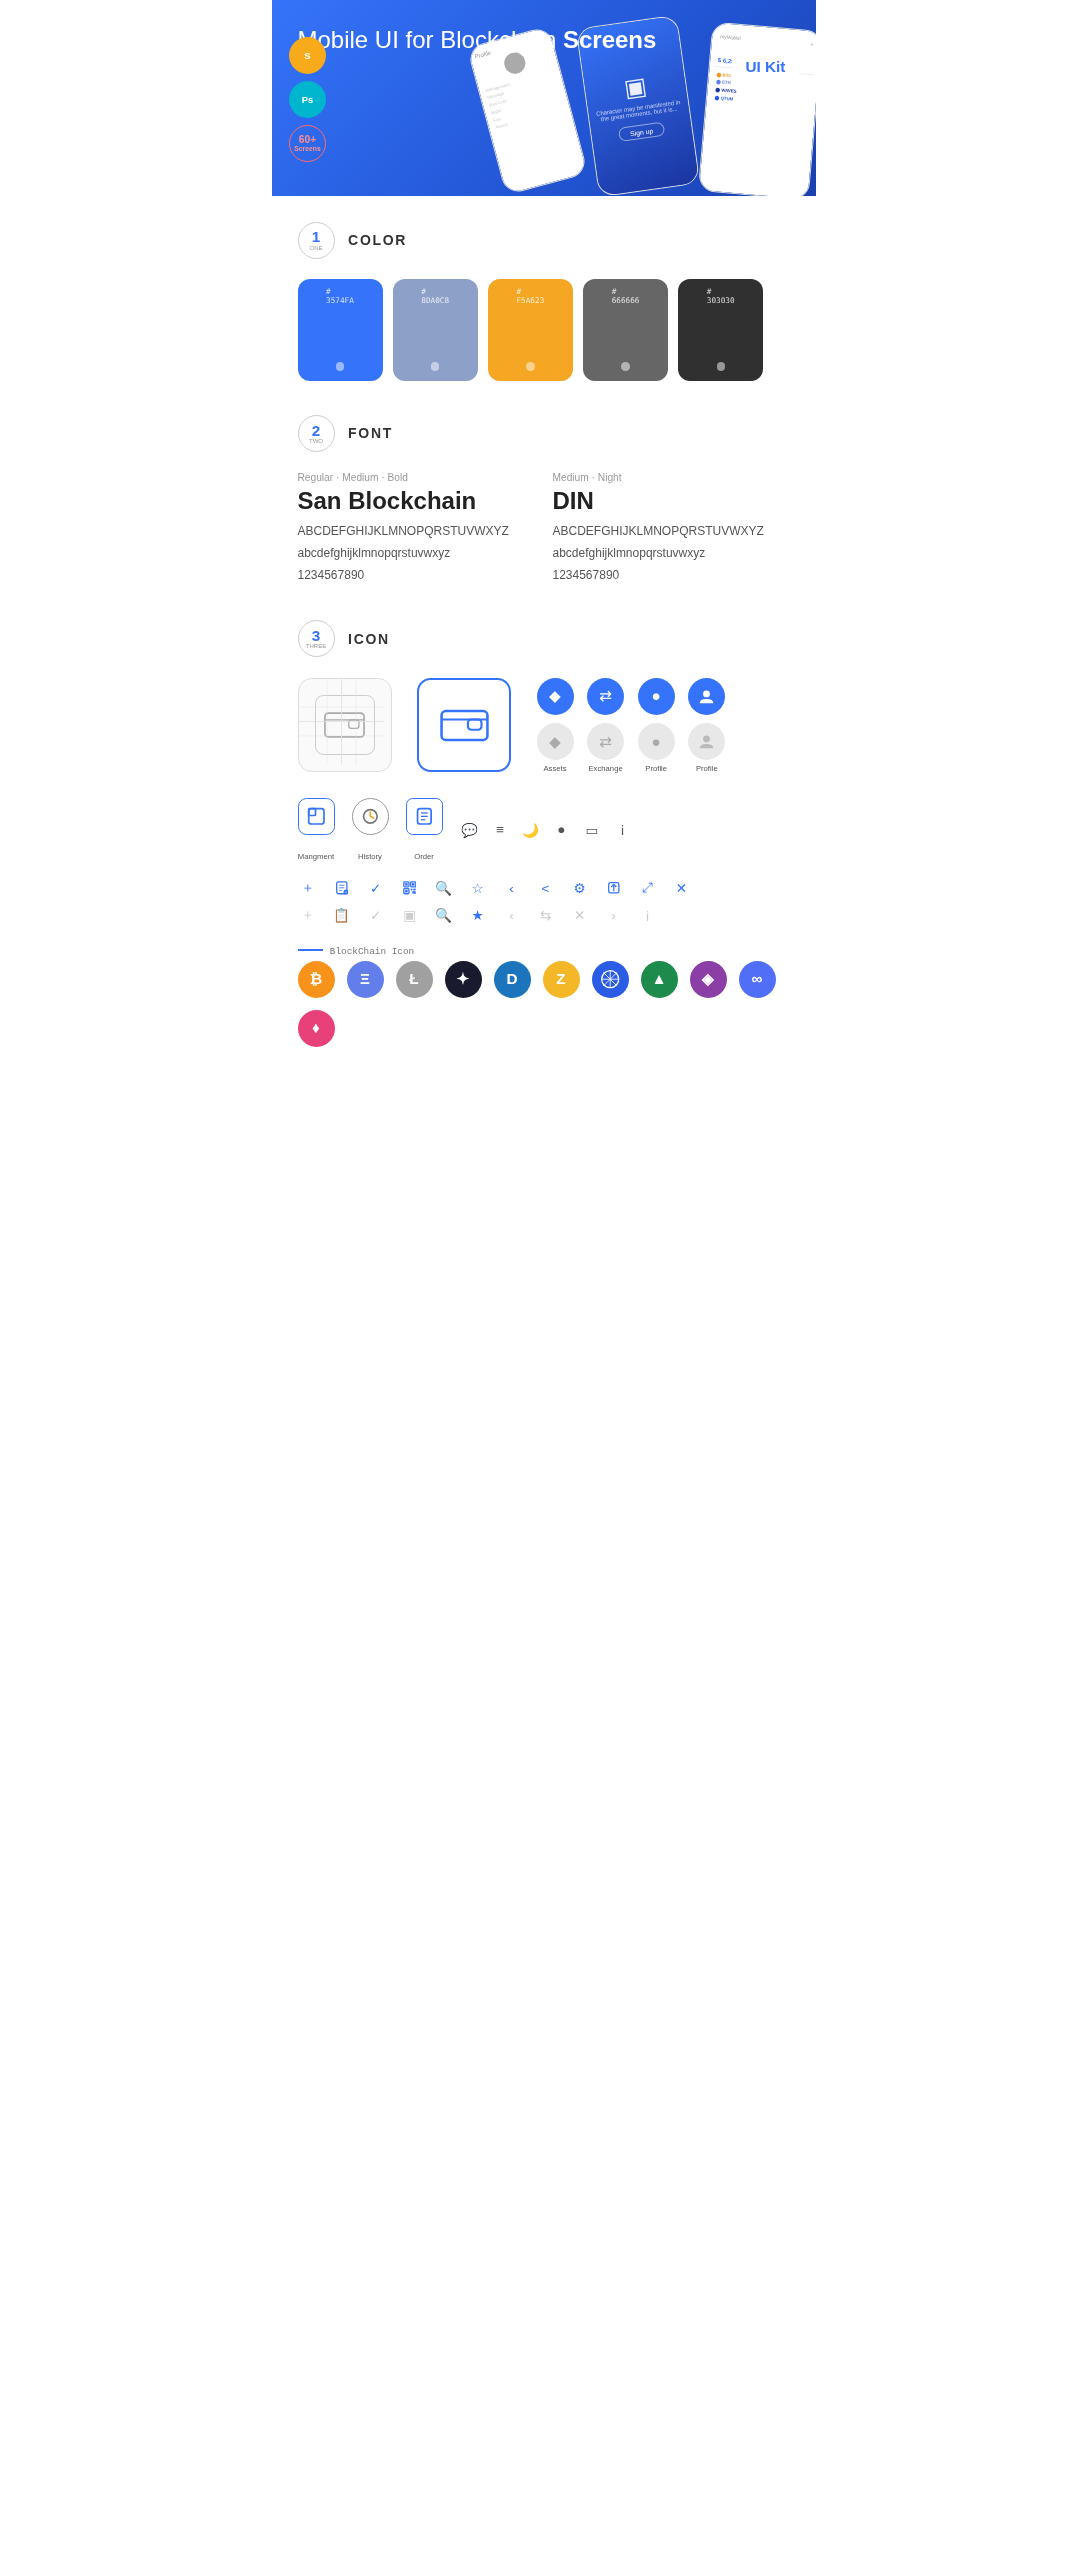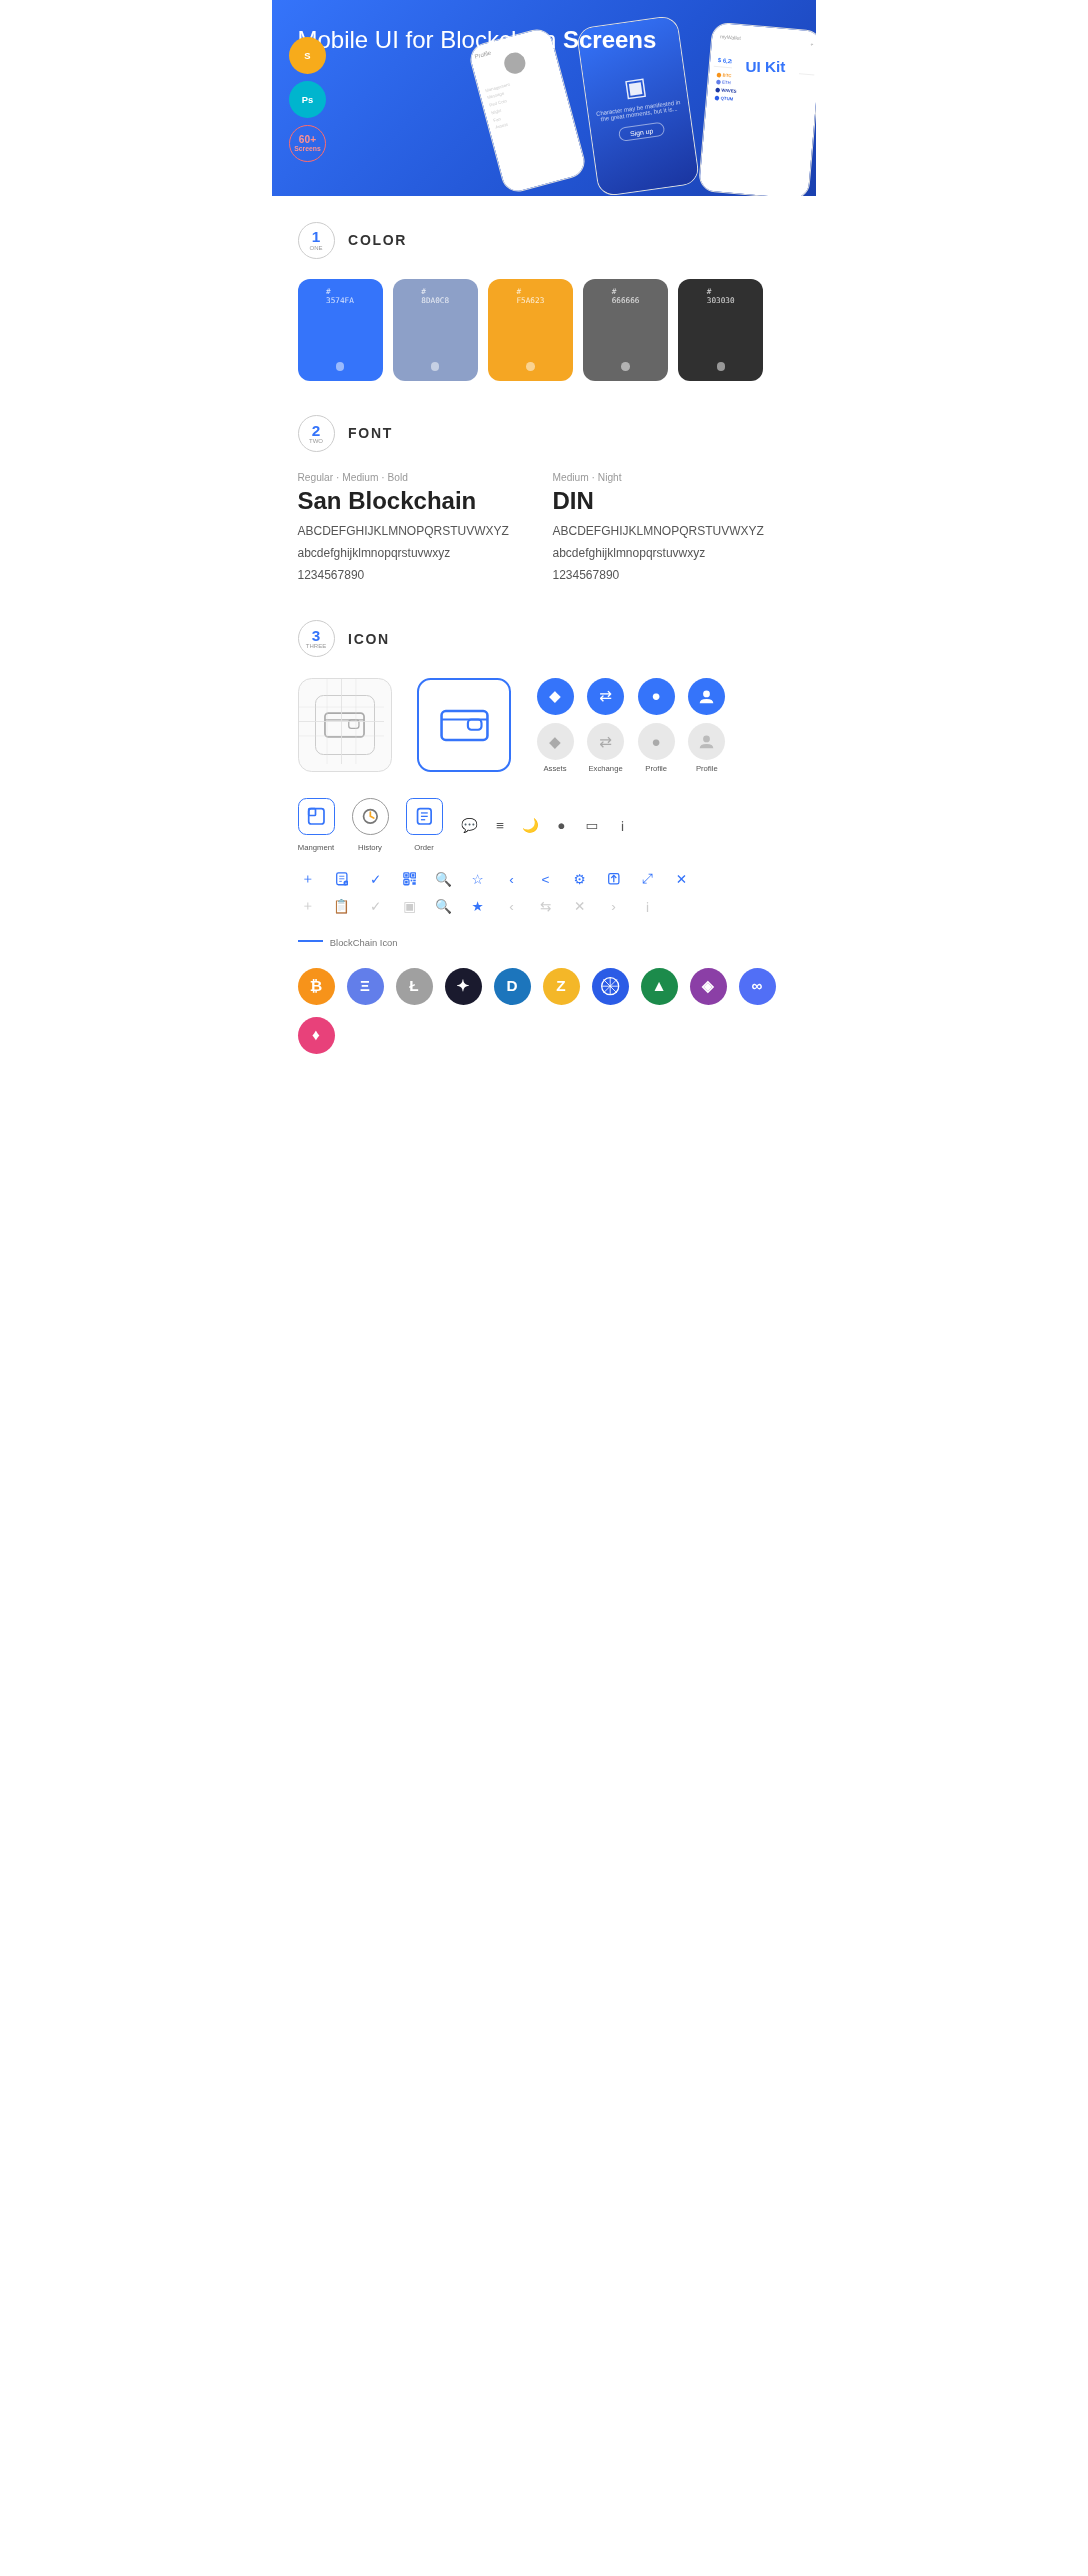--- a/index.html
+++ b/index.html
@@ -288,21 +288,21 @@
       display: flex;
       gap: 17px;
       align-items: center;
       margin-bottom: 17px;
       flex-wrap: wrap;
     }
     .bottom-icon-item {
       display: flex;
       flex-direction: column;
       align-items: center;
-      gap: 8px;
+      gap: 17px;
     }
     .nav-icon-box {
       width: 37px;
       height: 37px;
       border: 1.7px solid #3574FA;
       border-radius: 8.5px;
       display: flex;
       align-items: center;
       justify-content: center;
       color: #3574FA;
@@ -367,24 +367,25 @@
     }
     .divider-line {
       height: 1.7px;
       width: 25.5px;
       background: #3574FA;
       margin-bottom: 3.4px;
     }
     .blockchain-label {
       font-size: 9.4px;
       color: #777;
-      margin-bottom: 20px;
+      margin-bottom: 4px;
       display: flex;
       align-items: center;
       gap: 6.8px;
+      font-family: Liberation Mono, monospace;
     }
 
     
     .crypto-row {
       display: flex;
       gap: 12px;
       flex-wrap: wrap;
       align-items: center;
     }
     .crypto-icon {

